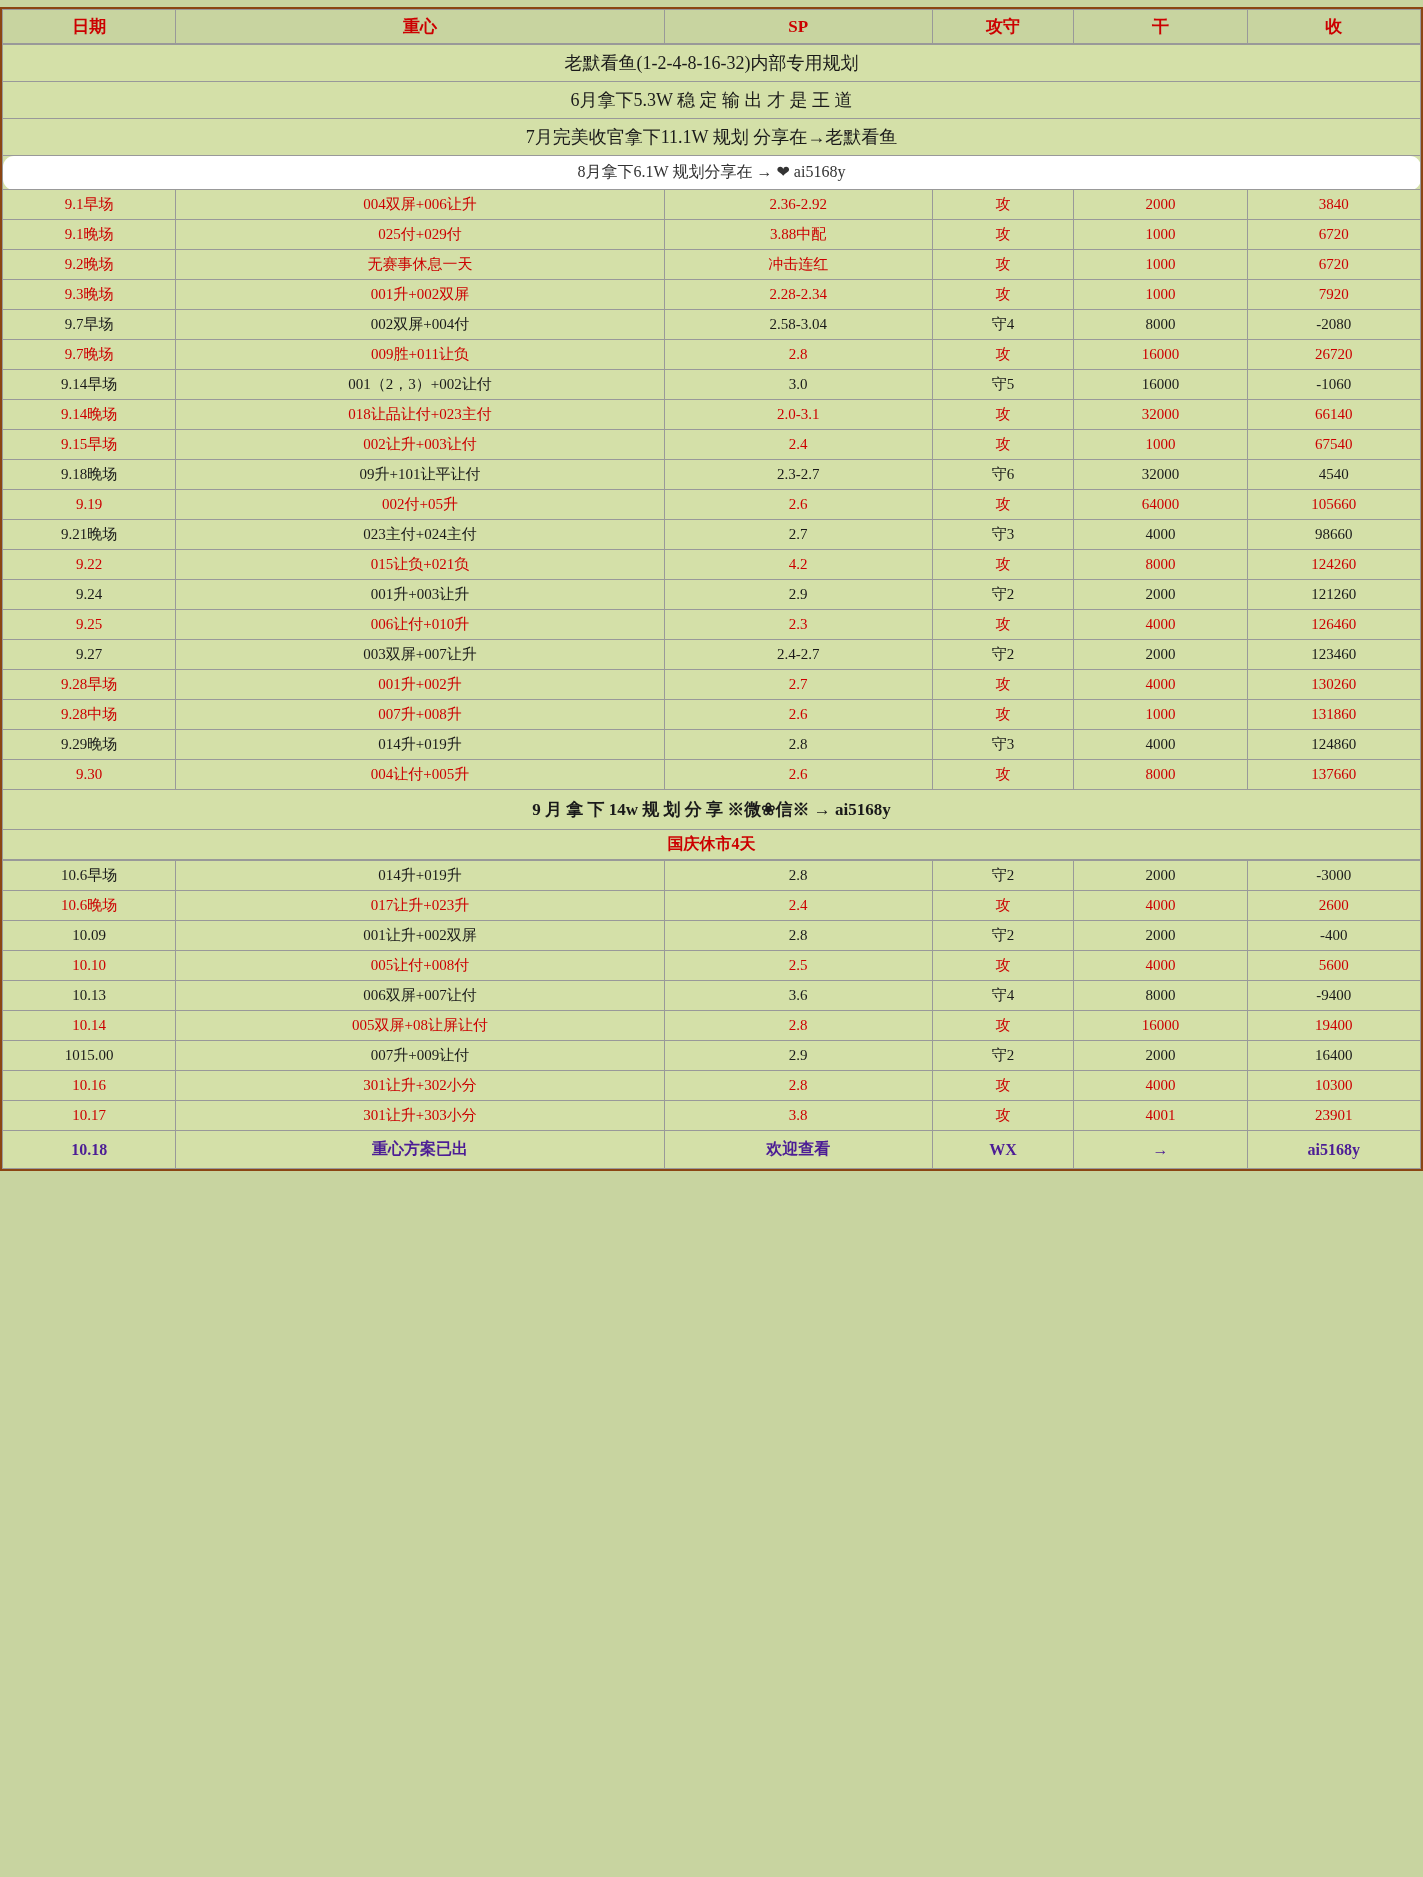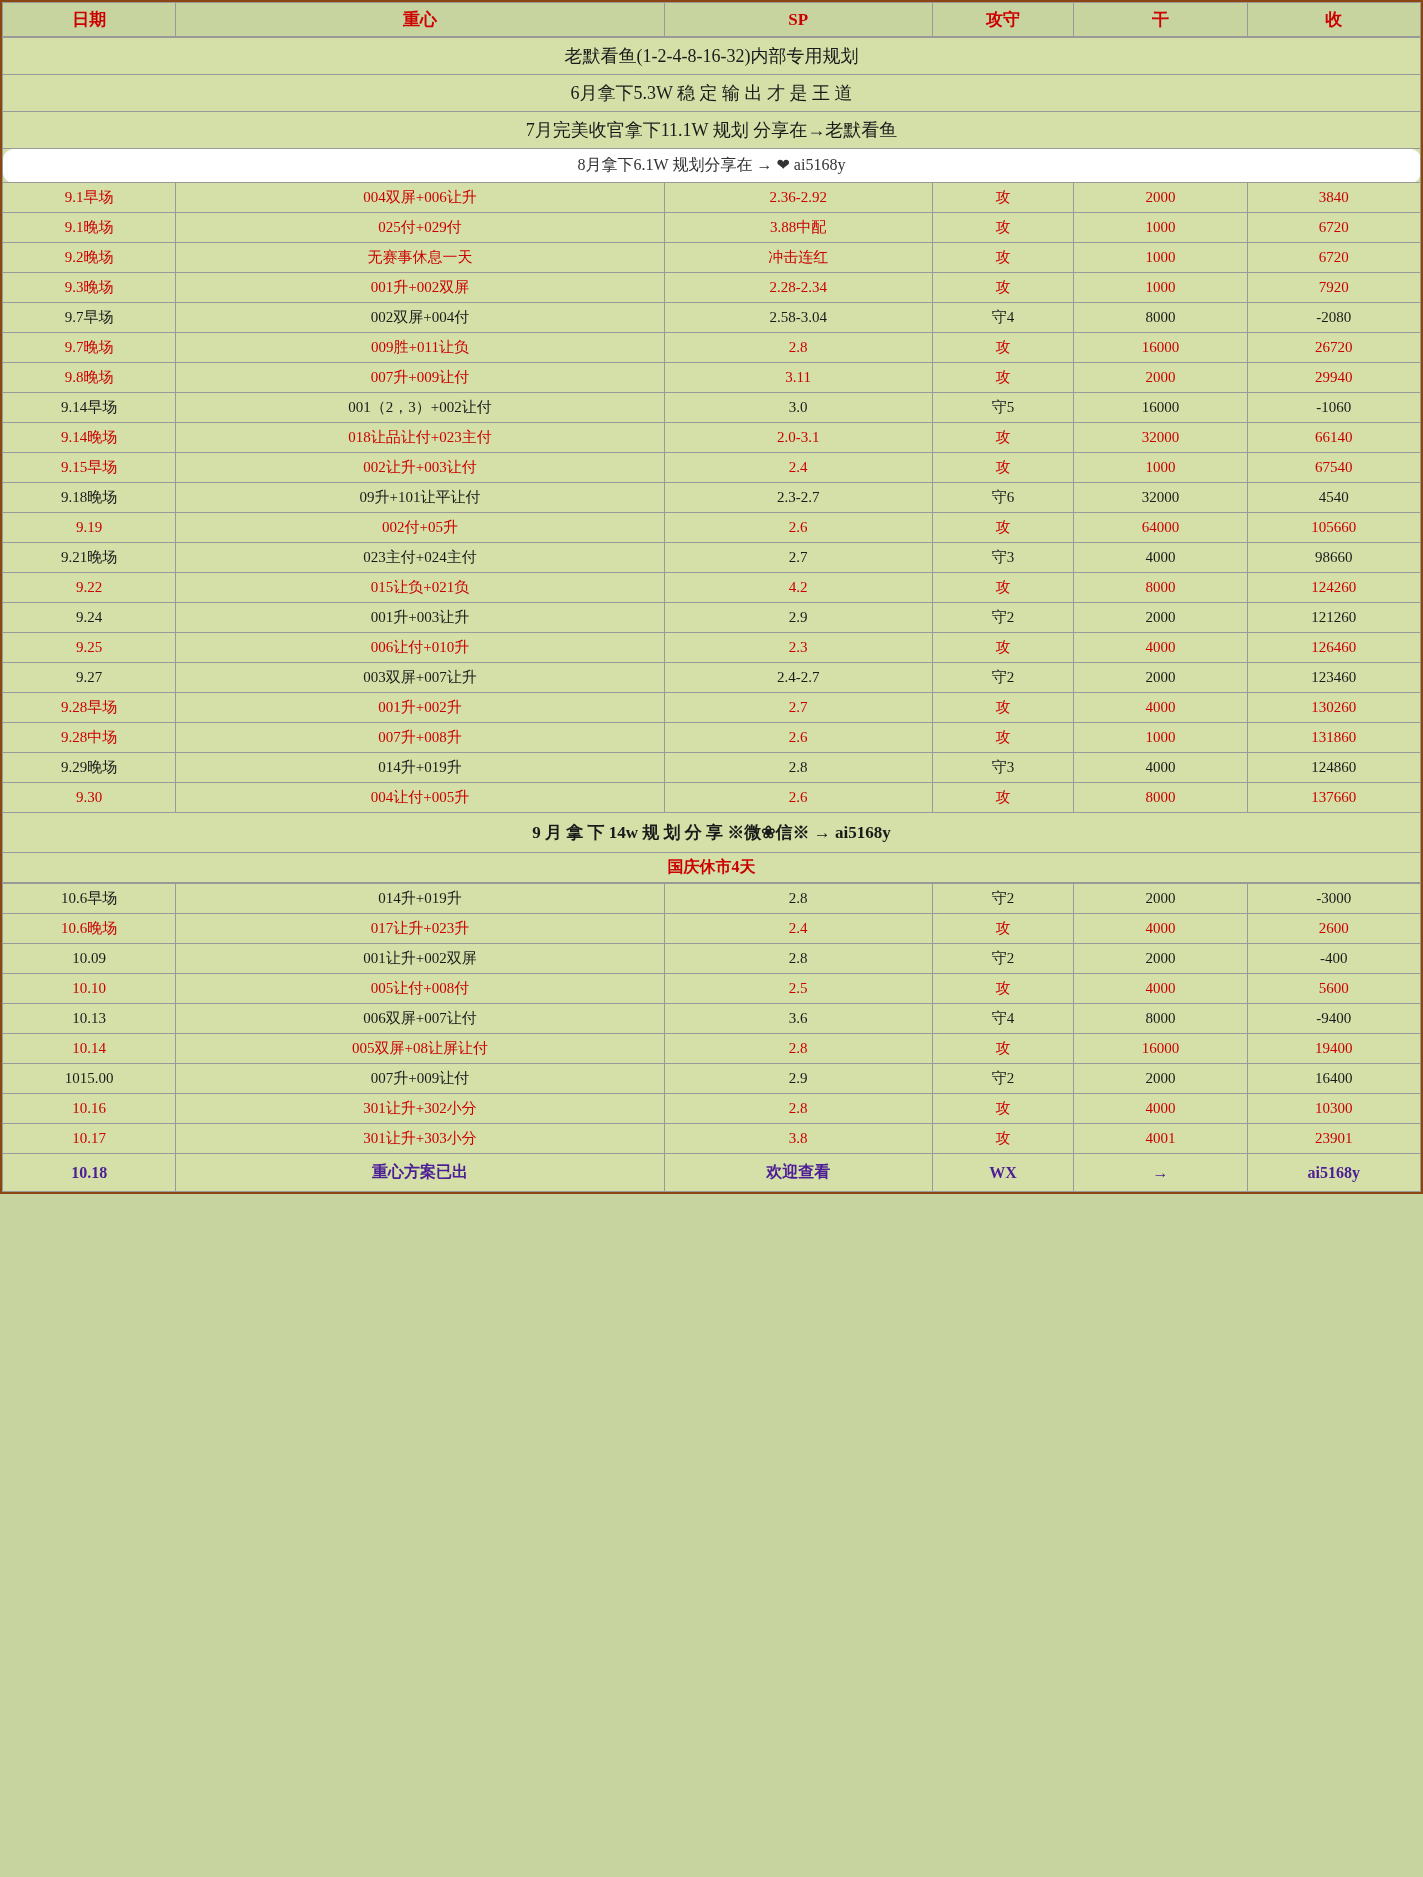--- a/index.html
+++ b/index.html
@@ -4,21 +4,21 @@
   <style>
     * { box-sizing: border-box; margin: 0; padding: 0; }
     body {
       background: #c8d4a0;
       font-family: "SimSun", "宋体", serif;
       font-size: 15px;
     }
     .table-container {
       width: 100%;
       max-width: 1423px;
-      margin: 0 auto;
+      margin: 7px auto;
       border: 2px solid #8b4513;
     }
     table {
       width: 100%;
       border-collapse: collapse;
       background: #d4e0a8;
     }
     th, td {
       border: 1px solid #999;
       padding: 5px 4px;
@@ -157,28 +157,20 @@
           <td>-2080</td>
         </tr>
         <tr class="data-row red-row">
           <td>9.7晚场</td>
           <td>009胜+011让负</td>
           <td>2.8</td>
           <td>攻</td>
           <td>16000</td>
           <td>26720</td>
         </tr>
-        <tr class="data-row red-row">
-          <td>9.8晚场</td>
-          <td>007升+009让付</td>
-          <td>3.11</td>
-          <td>攻</td>
-          <td>2000</td>
-          <td>29940</td>
-        </tr>
         <tr class="data-row dark-row">
           <td>9.14早场</td>
           <td>001（2，3）+002让付</td>
           <td>3.0</td>
           <td>守5</td>
           <td>16000</td>
           <td>-1060</td>
         </tr>
         <tr class="data-row red-row">
           <td>9.14晚场</td>

